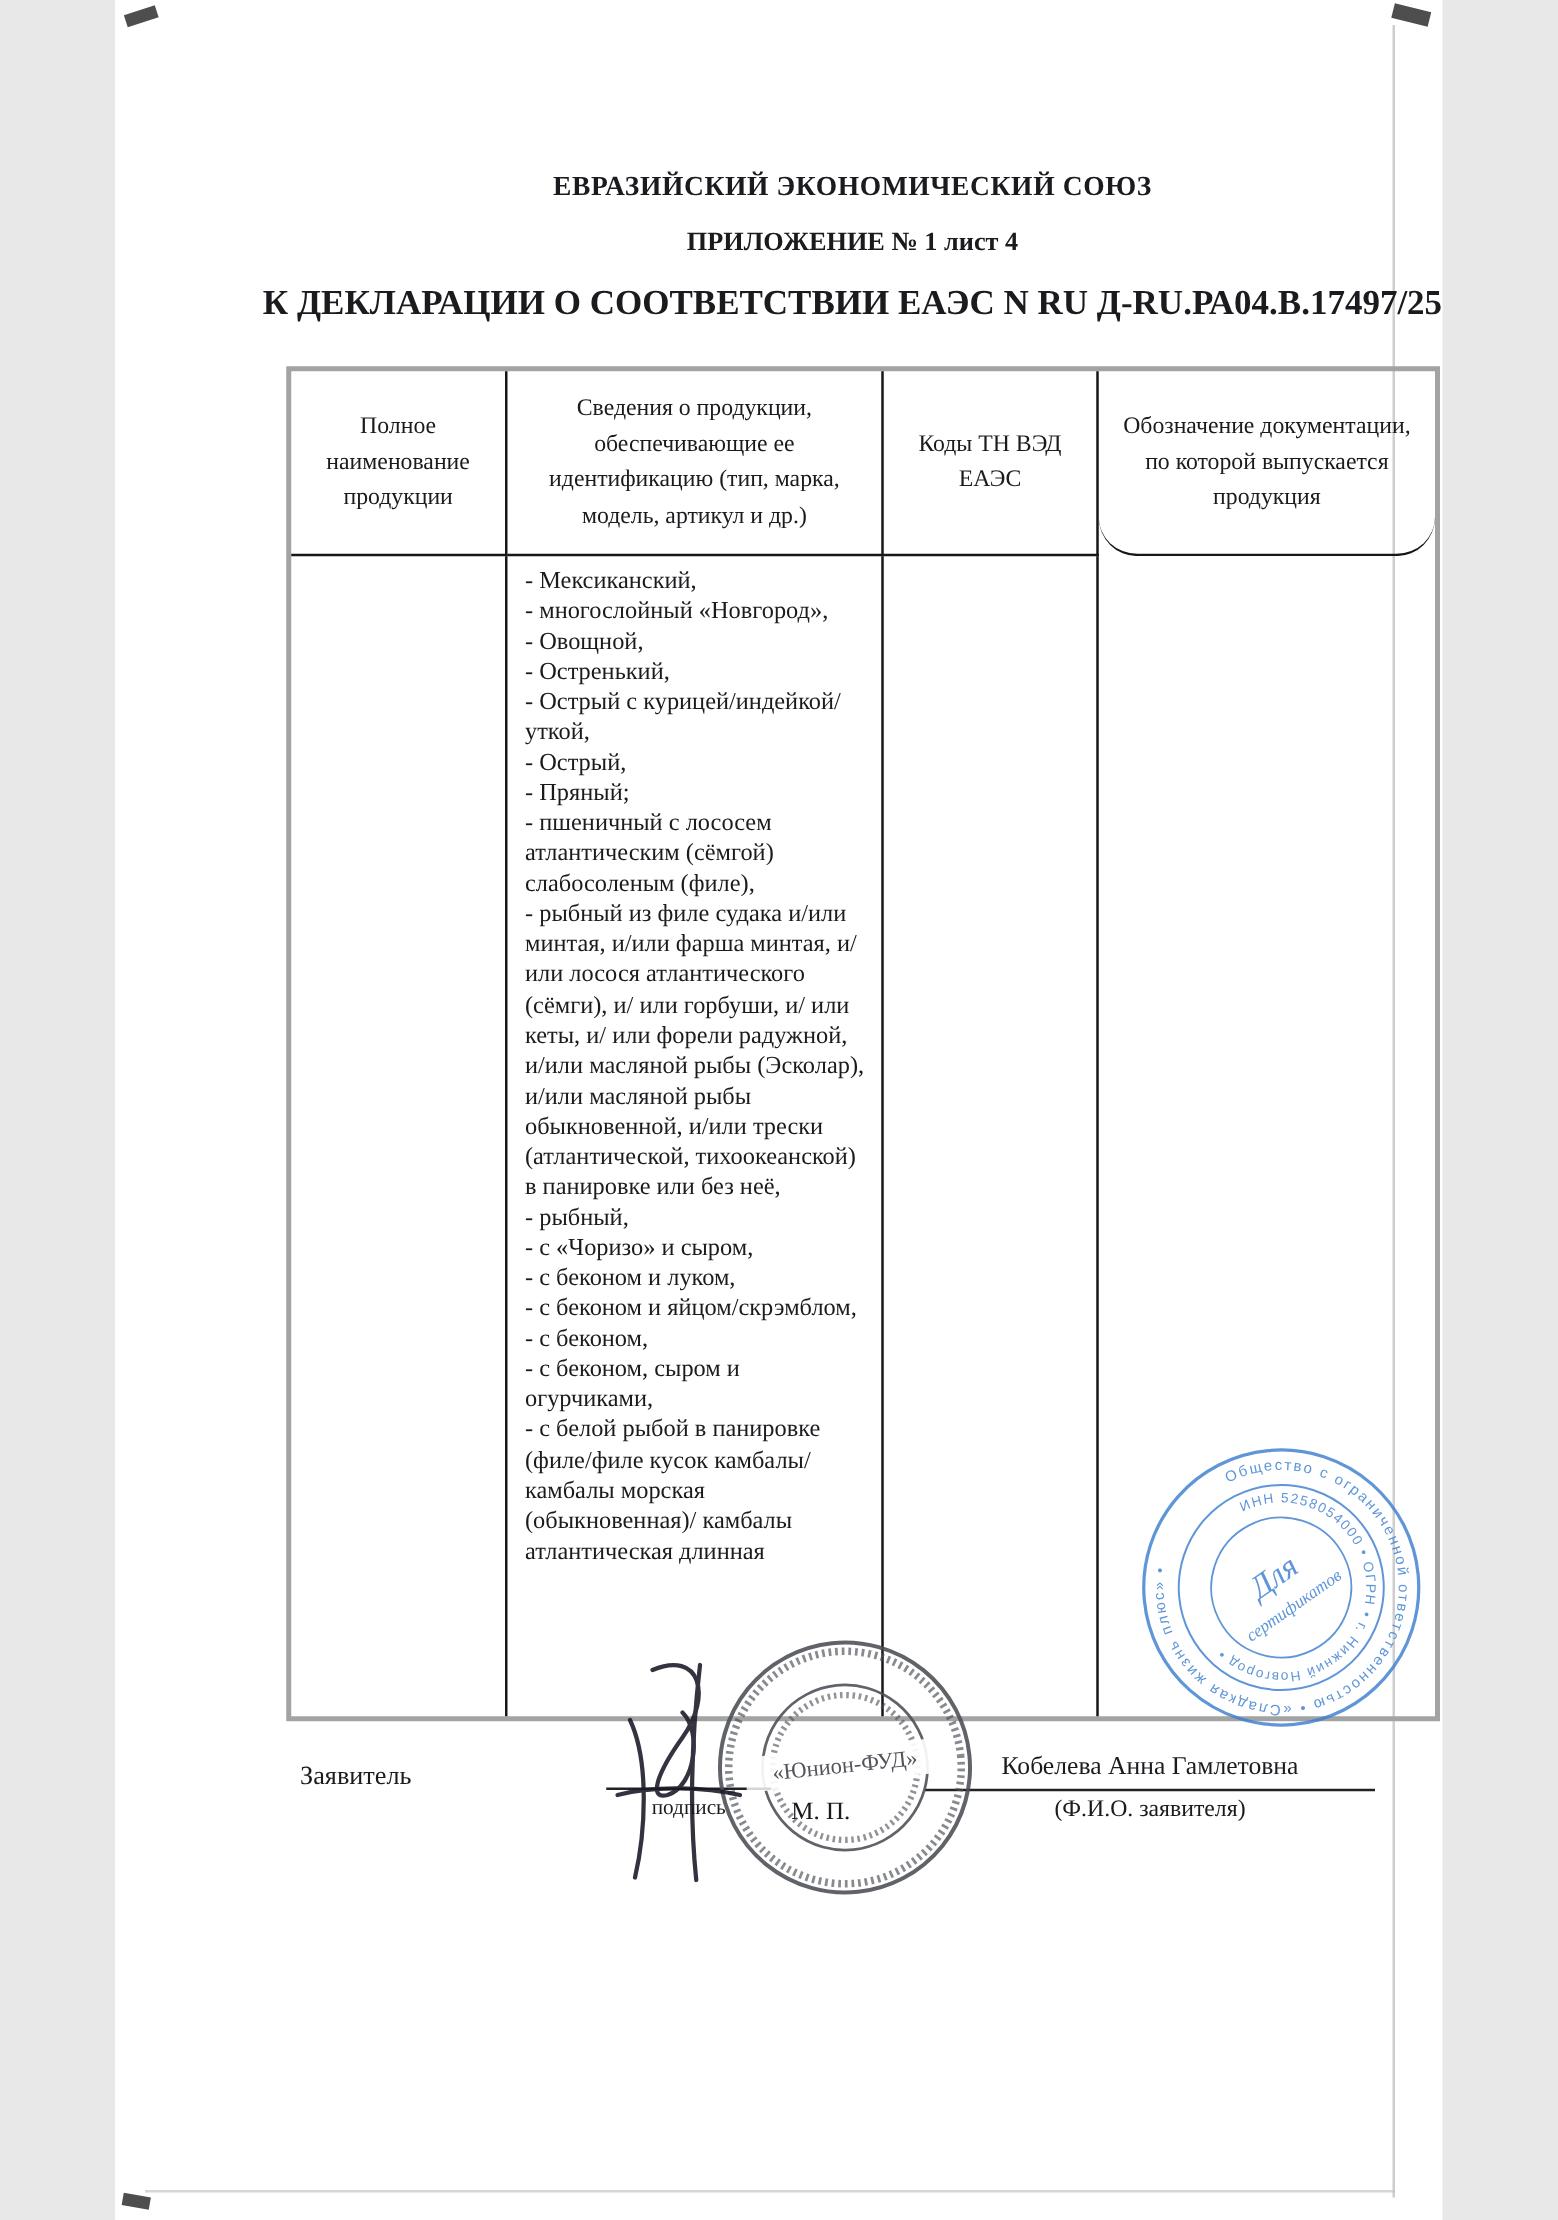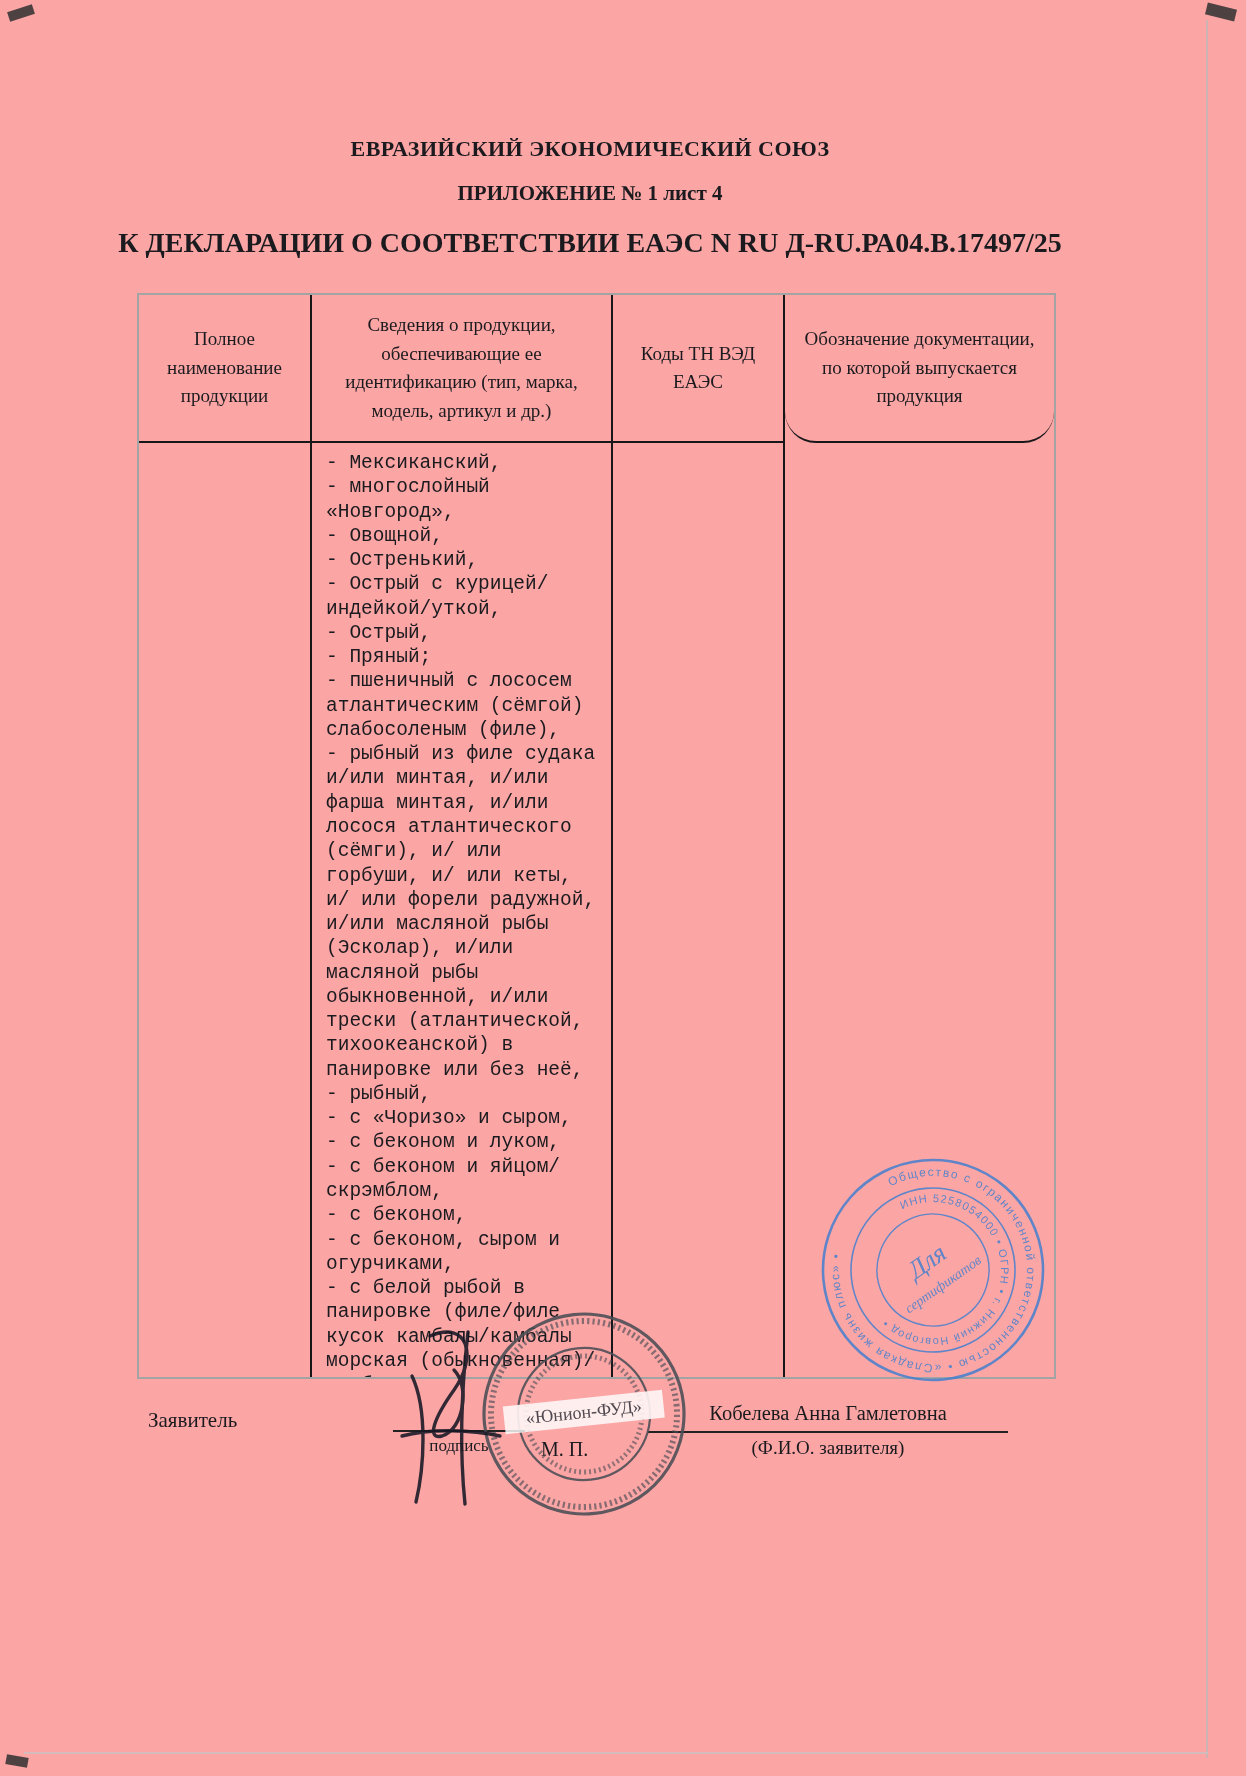--- a/index.html
+++ b/index.html
@@ -1,20 +1,20 @@
 <!DOCTYPE html>
 <html><head>
 <meta charset="utf-8">
 <style>
   html,body{margin:0;padding:0;background:#e8e8e8;}
   .page{
     position:relative;
-    width:1246px;height:1776px;
+    width:1062px;height:1776px;
     margin:0 auto;
-    background:#fca5a5;
+    background:#ffffff;
     font-family:"Liberation Serif","DejaVu Serif",serif;
     color:#1b1b1f;
     overflow:hidden;
   }
   
   .edge-right{position:absolute;right:38px;top:20px;bottom:18px;width:2px;background:#b9b9b9;opacity:.7;}
   .edge-bottom{position:absolute;left:24px;right:38px;bottom:22px;height:2px;background:#c4c4c4;opacity:.7;}
   .corner{position:absolute;background:#2f2f2f;opacity:.85;}
   .corner.tl{left:8px;top:8px;width:26px;height:10px;transform:rotate(-18deg);}
   .corner.tr{right:10px;top:6px;width:30px;height:12px;transform:rotate(14deg);}
@@ -22,32 +22,32 @@
 
   .titles{position:absolute;left:0;top:0;width:1180px;text-align:center;}
   .title1{position:absolute;left:0;top:136px;width:100%;font-size:22px;font-weight:bold;letter-spacing:.5px;}
   .title2{position:absolute;left:0;top:181px;width:100%;font-size:21px;font-weight:bold;}
   .title3{position:absolute;left:0;top:227px;width:100%;font-size:28px;font-weight:bold;}
 
   .doc-table{
     position:absolute;left:137px;top:293px;width:915px;
     display:grid;
     grid-template-columns:173px 301px 172px 269px;
-    border:2px solid #a3a3a3;
+    border:4px solid #a3a3a3;
   }
   .cell{border-right:2px solid #17171a;box-sizing:border-box;}
   .cell.last{border-right:none;border-radius:31px;}
   .cell.head{
     border-bottom:2px solid #17171a;
     padding:16px 10px;
     text-align:center;
     font-size:19px;line-height:1.5;
     display:flex;align-items:center;justify-content:center;
   }
-  .cell.body{min-height:928px;font-family:Liberation Mono, monospace;}
+  .cell.body{min-height:928px;}
   .product-list{
     padding:8px 8px 0 14px;
     font-size:19.5px;line-height:1.245;
     overflow:hidden;max-height:926px;
   }
   .product-list div{margin:0;}
 
   .footer-label{position:absolute;left:148px;top:1408px;font-size:21px;font-weight:normal;}
   .sig-line{position:absolute;left:393px;top:1430px;width:132px;border-top:2px solid #222;}
   .sig-caption{position:absolute;left:398px;top:1436px;width:122px;text-align:center;font-size:17px;}

